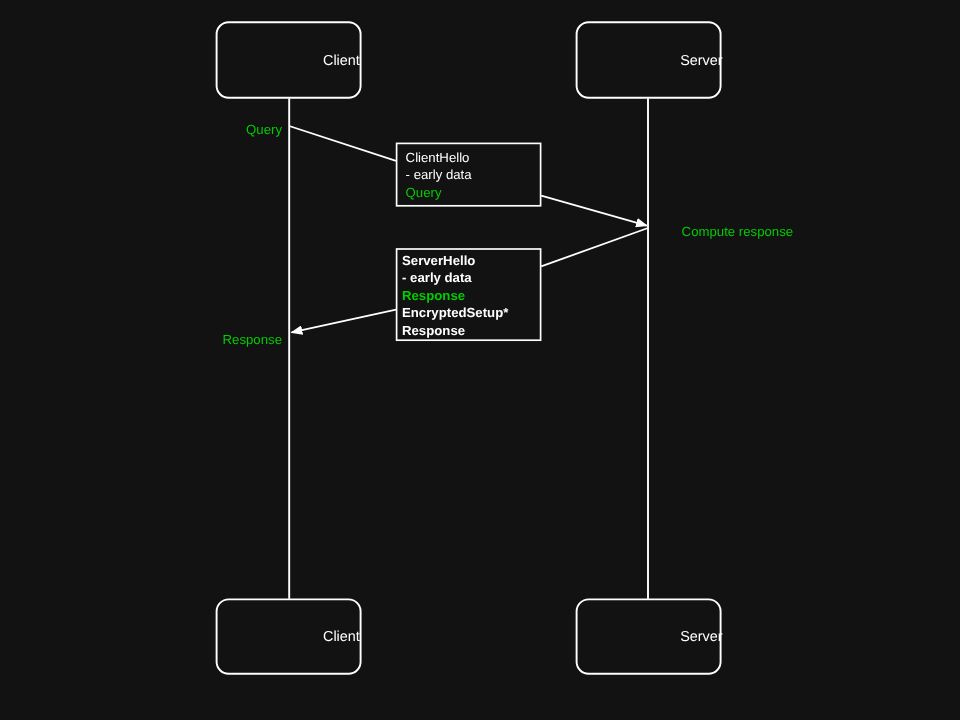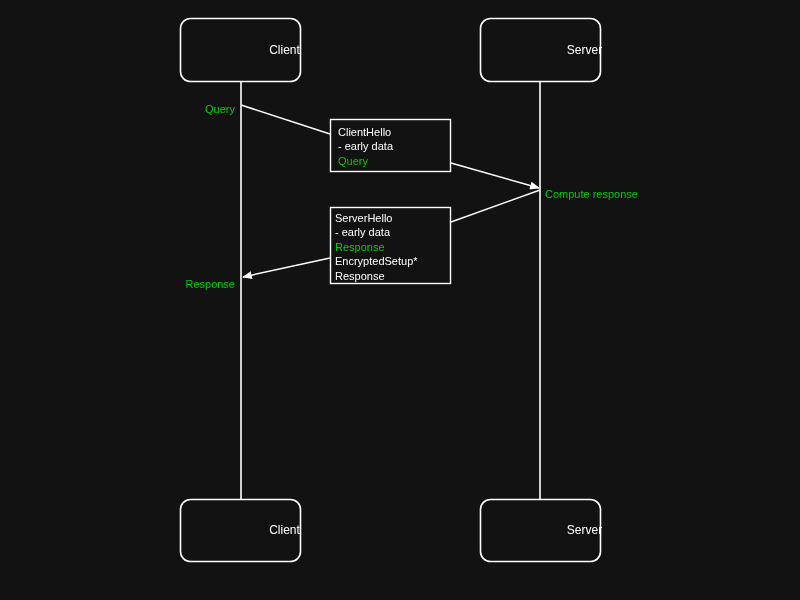--- a/index.html
+++ b/index.html
@@ -86,30 +86,30 @@
     <rect x="330.5" y="119.5" width="120" height="52" fill="#121212" stroke="#ffffff" stroke-width="1.4"></rect>
     <rect x="330.5" y="207.5" width="120" height="76" fill="#121212" stroke="#ffffff" stroke-width="1.4"></rect>
   </svg>
 
   <div class="actor-label" style="left:180px; top:44px; width:121px;">Client</div>
   <div class="actor-label" style="left:480px; top:44px; width:121px;">Server</div>
   <div class="actor-label" style="left:180px; top:524px; width:121px;">Client</div>
   <div class="actor-label" style="left:480px; top:524px; width:121px;">Server</div>
 
   <div class="edge-label right-aligned" style="left:117px; top:104px; width:118px;">Query</div>
-  <div class="edge-label" style="left:545px; top:189px;">Compute response</div>
+  <div class="edge-label" style="left:568px; top:189px;">Compute response</div>
   <div class="edge-label right-aligned" style="left:117px; top:279px; width:118px;">Response</div>
 
   <div class="note-text" style="left:338px; top:125px;">
     <span class="pl">ClientHello</span>
     <span class="pl">- early data</span>
     <span class="hl">Query</span>
   </div>
 
-  <div class="note-text" style="left:335px; top:211px;">
+  <div class="note-text" style="left:335px; top:211px;font-weight:bold;">
     <span class="pl">ServerHello</span>
     <span class="pl">- early data</span>
     <span class="hl">Response</span>
     <span class="pl">EncryptedSetup*</span>
     <span class="pl">Response</span>
   </div>
 
 </div>
 
 </body></html>

